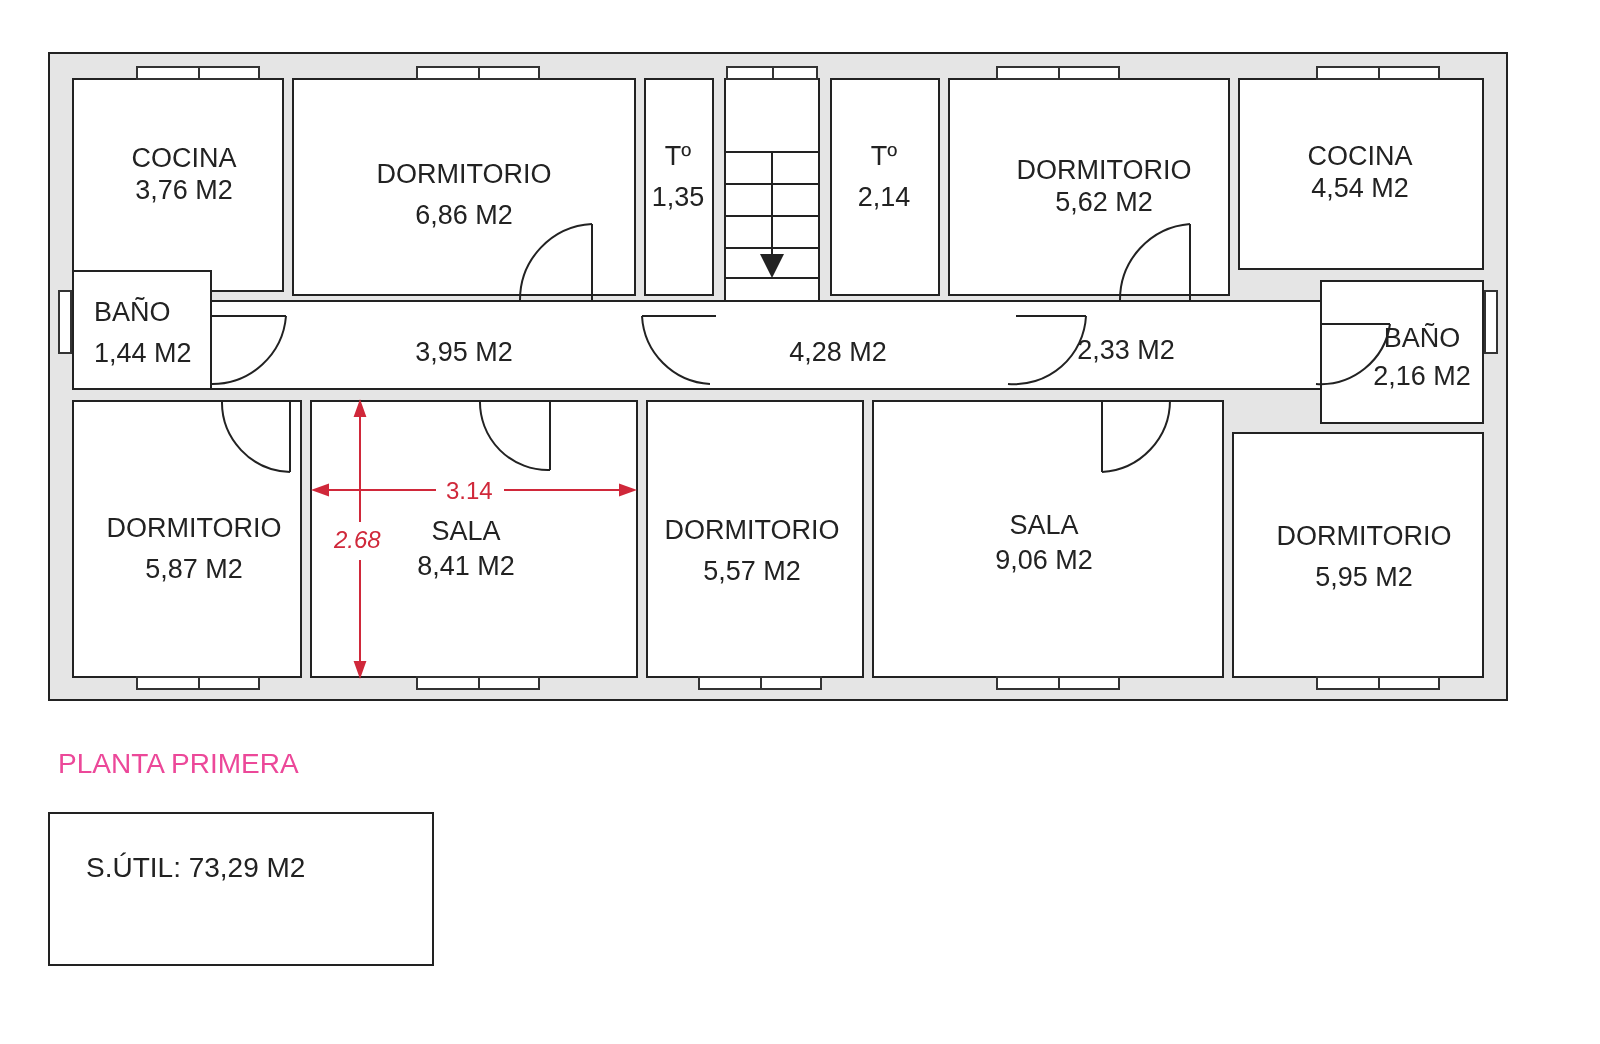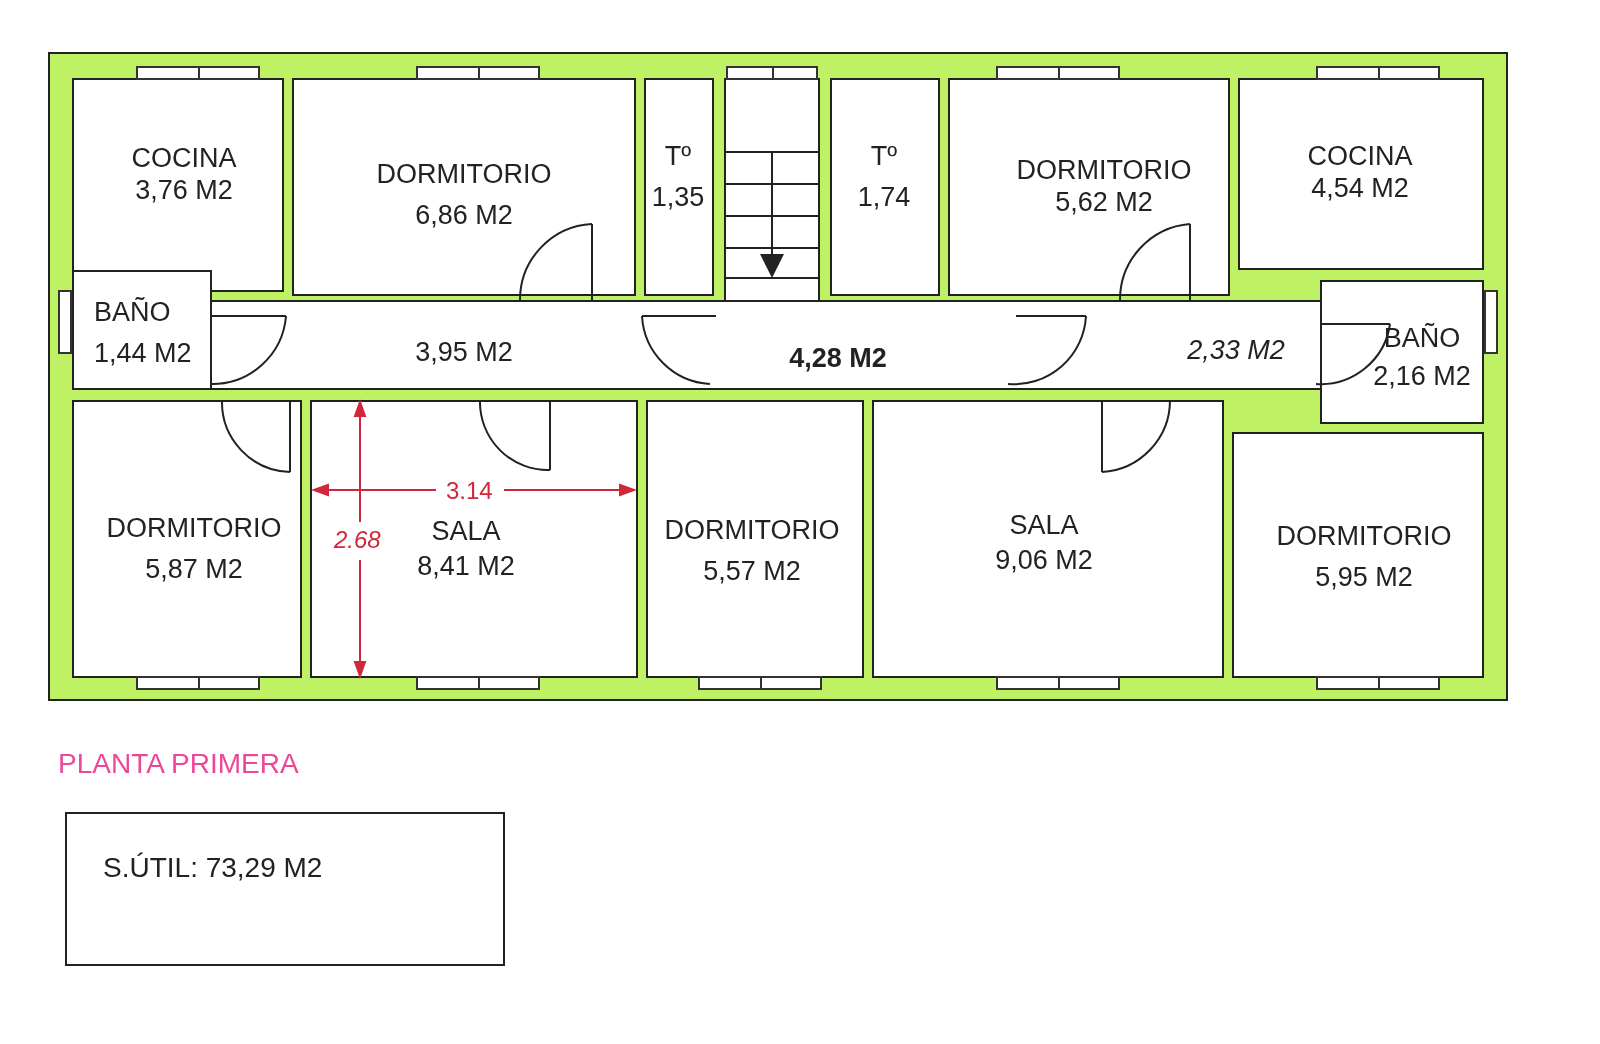--- a/index.html
+++ b/index.html
@@ -1,26 +1,26 @@
 <!DOCTYPE html>
 <html><head>
 <meta charset="utf-8">
 <style>
   html,body{margin:0;padding:0;background:#ffffff;}
   body{width:1600px;height:1044px;position:relative;overflow:hidden;font-family:"Liberation Sans","DejaVu Sans",sans-serif;color:#222;}
-  .plan{position:absolute;left:48px;top:52px;width:1460px;height:649px;background:#bef264;border:2px solid #222;box-sizing:border-box;}
+  .plan{position:absolute;left:48px;top:52px;width:1460px;height:649px;background:#e5e5e5;border:2px solid #222;box-sizing:border-box;}
   .room{position:absolute;background:#fff;border:2px solid #222;box-sizing:border-box;}
   .lbl{position:absolute;text-align:center;font-size:27px;line-height:1.2;color:#222;white-space:nowrap;transform:translateX(-50%);}
   .win{position:absolute;background:#fff;border:2px solid #333;box-sizing:border-box;}
   .win::after{content:"";position:absolute;left:50%;top:0;bottom:0;border-left:2px solid #333;}
   .winv{position:absolute;background:#fff;border:2px solid #333;box-sizing:border-box;}
   .dim{position:absolute;color:#d0283a;font-size:24px;}
   svg.overlay{position:absolute;left:0;top:0;}
   .caption{position:absolute;left:58px;top:748px;font-size:28px;color:#ec4899;}
-  .summary{position:absolute;left:65px;top:812px;width:440px;height:154px;border:2px solid #222;box-sizing:border-box;}
+  .summary{position:absolute;left:48px;top:812px;width:386px;height:154px;border:2px solid #222;box-sizing:border-box;}
   .summary .line{position:absolute;left:36px;font-size:28px;color:#222;}
 </style>
 </head>
 <body>
 
 <div class="plan">
 
   <div class="room" style="left:22px;top:24px;width:212px;height:214px;"></div>
   <div class="room" style="left:242px;top:24px;width:344px;height:218px;"></div>
   <div class="room" style="left:594px;top:24px;width:70px;height:218px;"></div>
@@ -103,27 +103,27 @@
       <line x1="310" y1="350" x2="310" y2="468"></line>
       <line x1="310" y1="506" x2="310" y2="620"></line>
       <polygon points="310,348 305,362 315,362"></polygon>
       <polygon points="310,622 305,608 315,608"></polygon>
     </g>
   </svg>
 
   <div class="lbl" style="left:134px;top:88px;"><span>COCINA</span><br><span>3,76 M2</span></div>
   <div class="lbl" style="left:414px;top:100px;line-height:1.5;"><span>DORMITORIO</span><br><span>6,86 M2</span></div>
   <div class="lbl" style="left:628px;top:82px;line-height:1.5;"><span>Tº</span><br><span>1,35</span></div>
-  <div class="lbl" style="left:834px;top:82px;line-height:1.5;"><span>Tº</span><br><span>1,74</span></div>
+  <div class="lbl" style="left:834px;top:82px;line-height:1.5;"><span>Tº</span><br><span>2,14</span></div>
   <div class="lbl" style="left:1054px;top:100px;"><span>DORMITORIO</span><br><span>5,62 M2</span></div>
   <div class="lbl" style="left:1310px;top:86px;"><span>COCINA</span><br><span>4,54 M2</span></div>
   <div class="lbl" style="left:88px;top:238px;text-align:left;transform:none;left:44px;line-height:1.5;"><span>BAÑO</span><br><span>1,44 M2</span></div>
   <div class="lbl" style="left:414px;top:282px;">3,95 M2</div>
-  <div class="lbl" style="left:788px;top:288px;font-weight:bold;">4,28 M2</div>
-  <div class="lbl" style="left:1186px;top:280px;font-style:italic;">2,33 M2</div>
+  <div class="lbl" style="left:788px;top:282px;">4,28 M2</div>
+  <div class="lbl" style="left:1076px;top:280px;">2,33 M2</div>
   <div class="lbl" style="left:1372px;top:266px;line-height:1.4;"><span>BAÑO</span><br><span>2,16 M2</span></div>
   <div class="lbl" style="left:144px;top:454px;line-height:1.5;"><span>DORMITORIO</span><br><span>5,87 M2</span></div>
   <div class="lbl" style="left:416px;top:460px;line-height:1.3;"><span>SALA</span><br><span>8,41 M2</span></div>
   <div class="lbl" style="left:702px;top:456px;line-height:1.5;"><span>DORMITORIO</span><br><span>5,57 M2</span></div>
   <div class="lbl" style="left:994px;top:454px;line-height:1.3;"><span>SALA</span><br><span>9,06 M2</span></div>
   <div class="lbl" style="left:1314px;top:462px;line-height:1.5;"><span>DORMITORIO</span><br><span>5,95 M2</span></div>
 
   <div class="dim" style="left:396px;top:423px;">3.14</div>
   <div class="dim" style="left:284px;top:472px;font-style:italic;">2.68</div>
 </div>

